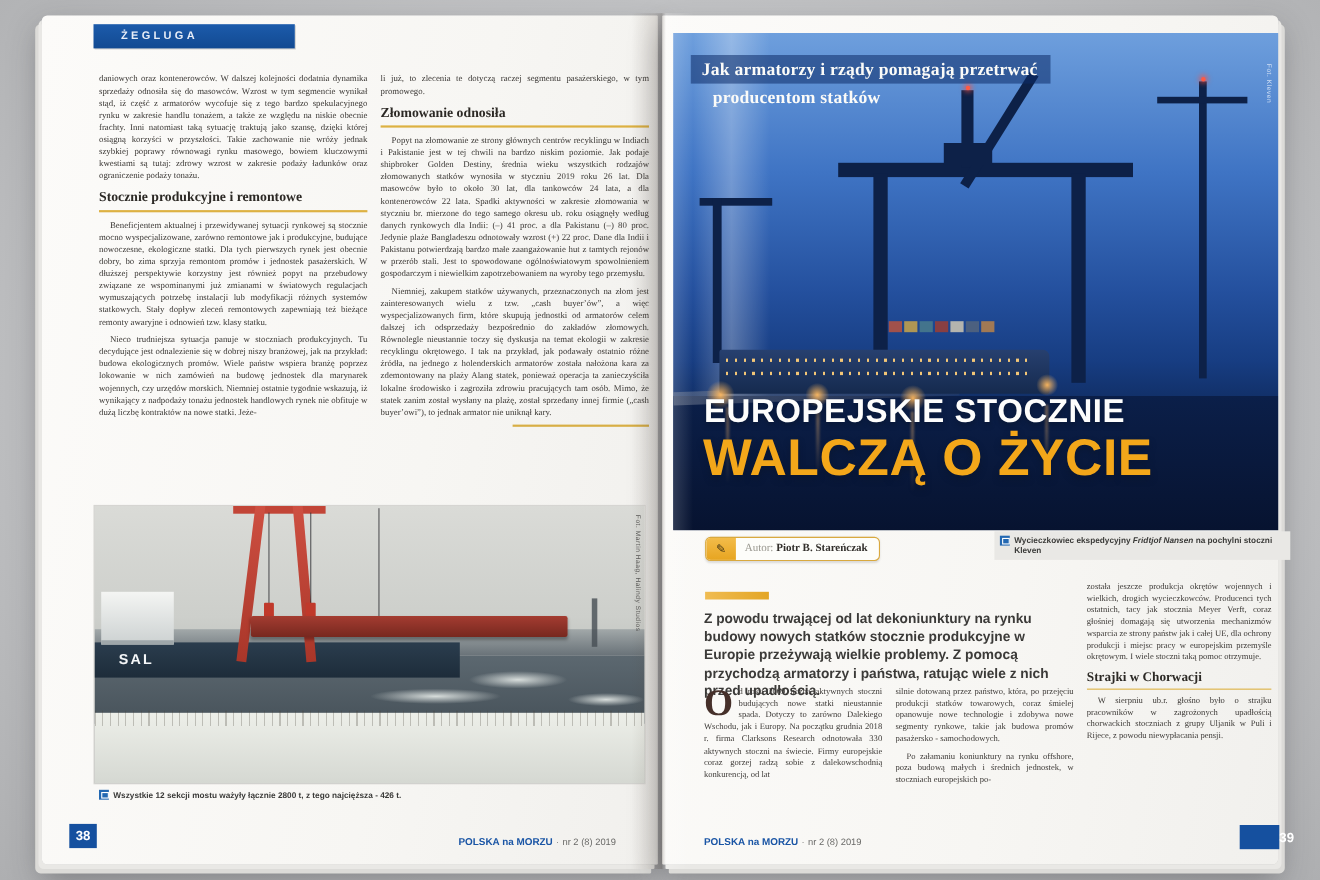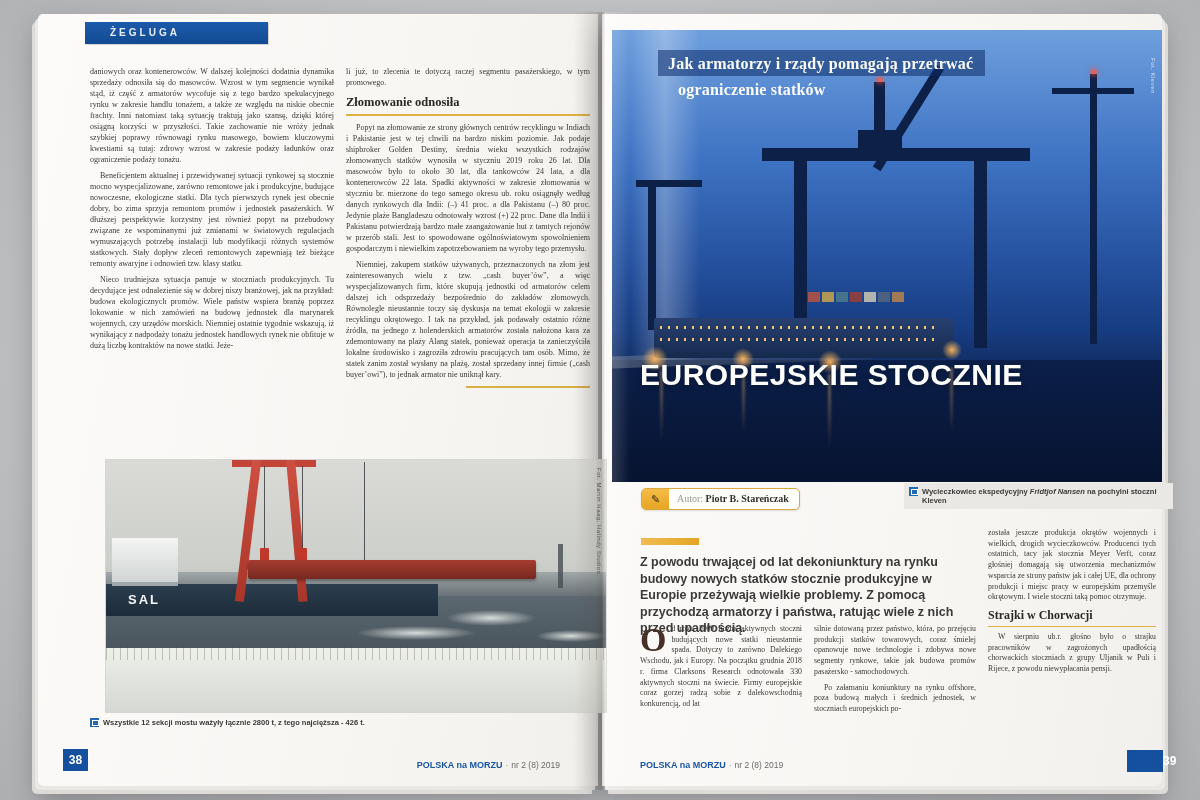--- a/index.html
+++ b/index.html
@@ -36,21 +36,21 @@
   
   .lp-cols { position:absolute; left:52px; top:52px; width:500px; height:392px; overflow:hidden; }
   .lp-col { position:absolute; top:0; width:244px; }
   .lp-col1 { left:0; } .lp-col2 { left:256px; }
   .body { font:8px/11px "Liberation Serif", serif; color:#3c3936; text-align:justify; margin-bottom:5px; }
   .indent { text-indent:10px; }
   .serif-heading { font:bold 12.5px/14px "Liberation Serif", serif; color:#2c2925; margin:7px 0 6px; padding-bottom:5px; border-bottom:2px solid #ddb142; }
   .gold-divider { margin-top:6px; margin-left:120px; height:2px; background:#d8ae45; }
 
   
-  .lp-photo { position:absolute; left:68px; top:446px; width:500px; height:252px; overflow:hidden; z-index:5;
+  .lp-photo { position:absolute; left:48px; top:446px; width:500px; height:252px; overflow:hidden; z-index:5;
     background:linear-gradient(to bottom,#dadbd7 0%, #cdcfcb 40%, #bfc2be 55%); box-shadow:0 0 0 1px #d6d5d2; }
   .lp-horizon { position:absolute; left:0; top:112px; width:100%; height:24px; background:linear-gradient(to bottom, rgba(130,140,145,.55), rgba(90,100,108,.85)); }
   .lp-water { position:absolute; left:0; top:136px; width:100%; height:62px;
     background:linear-gradient(#5c6870,#47525a);
   }
   .ice { position:absolute; background:radial-gradient(ellipse, rgba(230,235,232,.9), rgba(230,235,232,0) 70%); }
   .lp-snow { position:absolute; left:0; top:188px; width:100%; height:64px;
     background:linear-gradient(#edefe9,#d5d8d2); }
   .lp-brush { position:absolute; left:0; top:186px; width:100%; height:14px; opacity:.5;
     background:repeating-linear-gradient(90deg, rgba(70,65,55,.55) 0 1px, transparent 1px 7px); }
@@ -98,21 +98,21 @@
   .redlight { position:absolute; width:4px; height:4px; border-radius:50%; background:#ff5a43; box-shadow:0 0 5px 2px rgba(255,80,60,.65); }
   .rp-ship { position:absolute; left:42px; top:288px; width:300px; height:40px;
     background:linear-gradient(#27406f,#152a4e); border-radius:2px 6px 2px 2px; }
   .lights-row { position:absolute; left:6px; height:3px; width:92%;
     background:repeating-linear-gradient(90deg, rgba(255,206,120,.95) 0 2px, rgba(255,206,120,0) 2px 8px); }
   .modules { position:absolute; left:196px; top:262px; display:flex; gap:2px; }
   .module { width:12px; height:10px; opacity:.85; }
   .glow { position:absolute; border-radius:50%; background:radial-gradient(circle, rgba(255,185,95,.95) 0%, rgba(255,185,95,0) 70%); }
   .rp-dock { position:absolute; left:0; top:322px; width:260px; height:12px; background:linear-gradient(90deg, rgba(120,130,150,.5), rgba(60,70,95,.3)); transform:rotate(-2deg); }
 
-  .kicker-band { position:absolute; left:26px; top:36px; background:rgba(12,44,104,.55); padding:4px 12px 3px 10px; z-index:21;margin-left:30px; }
+  .kicker-band { position:absolute; left:26px; top:36px; background:rgba(12,44,104,.55); padding:4px 12px 3px 10px; z-index:21; }
   .kicker { font:bold 16px/19px "Liberation Serif", serif; color:#fbfbf8; letter-spacing:.2px; }
   .kicker-l2 { position:absolute; left:36px; top:62px; background:none; z-index:21; }
   .title1 { position:absolute; left:38px; top:346px; font:bold 30px/30px "Liberation Sans", sans-serif; color:#fdfdfc; letter-spacing:.5px; z-index:21; text-shadow:0 2px 5px rgba(10,20,40,.55); }
   .title2 { position:absolute; left:37px; top:378px; font:bold 47px/47px "Liberation Sans", sans-serif; color:#f3a71a; letter-spacing:.5px; z-index:21; text-shadow:0 3px 6px rgba(10,20,40,.5); }
 
   .caption-rp { left:302px; top:469px; width:269px; background:#e9e8e5; padding:4px 6px 4px 5px; }
   .cap-ship { font-style:italic; }
 
   .author-box { position:absolute; left:39px; top:474px; height:22px; display:flex; align-items:stretch; z-index:20;
     border:1px solid #d9a93f; border-radius:5px; background:#fdfdfa; overflow:hidden; box-shadow:0 1px 2px rgba(0,0,0,.12); }
@@ -135,20 +135,21 @@
 <body>
 
 <div class="spread">
 
   <div class="page page-left">
     <div class="tag-bar tag-left">ŻEGLUGA</div>
 
     <div class="lp-cols">
       <div class="lp-col lp-col1">
         <p class="body">daniowych oraz kontenerowców. W dalszej kolejności dodatnia dynamika sprzedaży odnosiła się do masowców. Wzrost w tym segmencie wynikał stąd, iż część z armatorów wycofuje się z tego bardzo spekulacyjnego rynku w zakresie handlu tonażem, a także ze względu na niskie obecnie frachty. Inni natomiast taką sytuację traktują jako szansę, dzięki której osiągną korzyści w przyszłości. Takie zachowanie nie wróży jednak szybkiej poprawy równowagi rynku masowego, bowiem kluczowymi kwestiami są tutaj: zdrowy wzrost w zakresie podaży ładunków oraz ograniczenie podaży tonażu.</p>
+        <h3 class="serif-heading">Stocznie produkcyjne i remontowe</h3>
         <p class="body indent">Beneficjentem aktualnej i przewidywanej sytuacji rynkowej są stocznie mocno wyspecjalizowane, zarówno remontowe jak i produkcyjne, budujące nowoczesne, ekologiczne statki. Dla tych pierwszych rynek jest obecnie dobry, bo zima sprzyja remontom promów i jednostek pasażerskich. W dłuższej perspektywie korzystny jest również popyt na przebudowy związane ze wspominanymi już zmianami w światowych regulacjach wymuszających potrzebę instalacji lub modyfikacji różnych systemów statkowych. Stały dopływ zleceń remontowych zapewniają też bieżące remonty awaryjne i odnowień tzw. klasy statku.</p>
         <p class="body indent">Nieco trudniejsza sytuacja panuje w stoczniach produkcyjnych. Tu decydujące jest odnalezienie się w dobrej niszy branżowej, jak na przykład: budowa ekologicznych promów. Wiele państw wspiera branżę poprzez lokowanie w nich zamówień na budowę jednostek dla marynarek wojennych, czy urzędów morskich. Niemniej ostatnie tygodnie wskazują, iż wynikający z nadpodaży tonażu jednostek handlowych rynek nie obfituje w dużą liczbę kontraktów na nowe statki. Jeże-</p>
       </div>
       <div class="lp-col lp-col2">
         <p class="body">li już, to zlecenia te dotyczą raczej segmentu pasażerskiego, w tym promowego.</p>
         <h3 class="serif-heading">Złomowanie odnosiła</h3>
         <p class="body indent">Popyt na złomowanie ze strony głównych centrów recyklingu w Indiach i Pakistanie jest w tej chwili na bardzo niskim poziomie. Jak podaje shipbroker Golden Destiny, średnia wieku wszystkich rodzajów złomowanych statków wynosiła w styczniu 2019 roku 26 lat. Dla masowców było to około 30 lat, dla tankowców 24 lata, a dla kontenerowców 22 lata. Spadki aktywności w zakresie złomowania w styczniu br. mierzone do tego samego okresu ub. roku osiągnęły według danych rynkowych dla Indii: (–) 41 proc. a dla Pakistanu (–) 80 proc. Jedynie plaże Bangladeszu odnotowały wzrost (+) 22 proc. Dane dla Indii i Pakistanu potwierdzają bardzo małe zaangażowanie hut z tamtych rejonów w przerób stali. Jest to spowodowane ogólnoświatowym spowolnieniem gospodarczym i niewielkim zapotrzebowaniem na wyroby tego przemysłu.</p>
         <p class="body indent">Niemniej, zakupem statków używanych, przeznaczonych na złom jest zainteresowanych wielu z tzw. „cash buyer’ów”, a więc wyspecjalizowanych firm, które skupują jednostki od armatorów celem dalszej ich odsprzedaży bezpośrednio do zakładów złomowych. Równolegle nieustannie toczy się dyskusja na temat ekologii w zakresie recyklingu okrętowego. I tak na przykład, jak podawały ostatnio różne źródła, na jednego z holenderskich armatorów została nałożona kara za zdemontowany na plaży Alang statek, ponieważ operacja ta zanieczyściła lokalne środowisko i zagroziła zdrowiu pracujących tam osób. Mimo, że statek zanim został wysłany na plażę, został sprzedany innej firmie („cash buyer’owi”), to jednak armator nie uniknął kary.</p>
         <div class="gold-divider"></div>
       </div>
@@ -233,24 +234,25 @@
       <div class="refl" style="left:338px;top:338px;height:64px;"></div>
 
       <div class="credit-vert credit-rp">Fot. Kleven</div>
     </div>
 
 
     <div class="kicker-band">
       <div class="kicker">Jak armatorzy i rządy pomagają przetrwać</div>
     </div>
     <div class="kicker-band kicker-l2">
-      <div class="kicker">ograniczenie statków</div>
+      <div class="kicker">producentom statków</div>
     </div>
 
     <div class="title1">EUROPEJSKIE STOCZNIE</div>
+    <div class="title2">WALCZĄ O ŻYCIE</div>
 
     <div class="caption-row caption-rp">
       <span class="cap-icon"></span>
       <span><span>Wycieczkowiec ekspedycyjny </span><i class="cap-ship">Fridtjof Nansen</i><span> na pochylni stoczni Kleven</span></span>
     </div>
 
     <div class="author-box">
       <div class="author-ico">✎</div>
       <div class="author-text">
         <span>Autor:</span>

